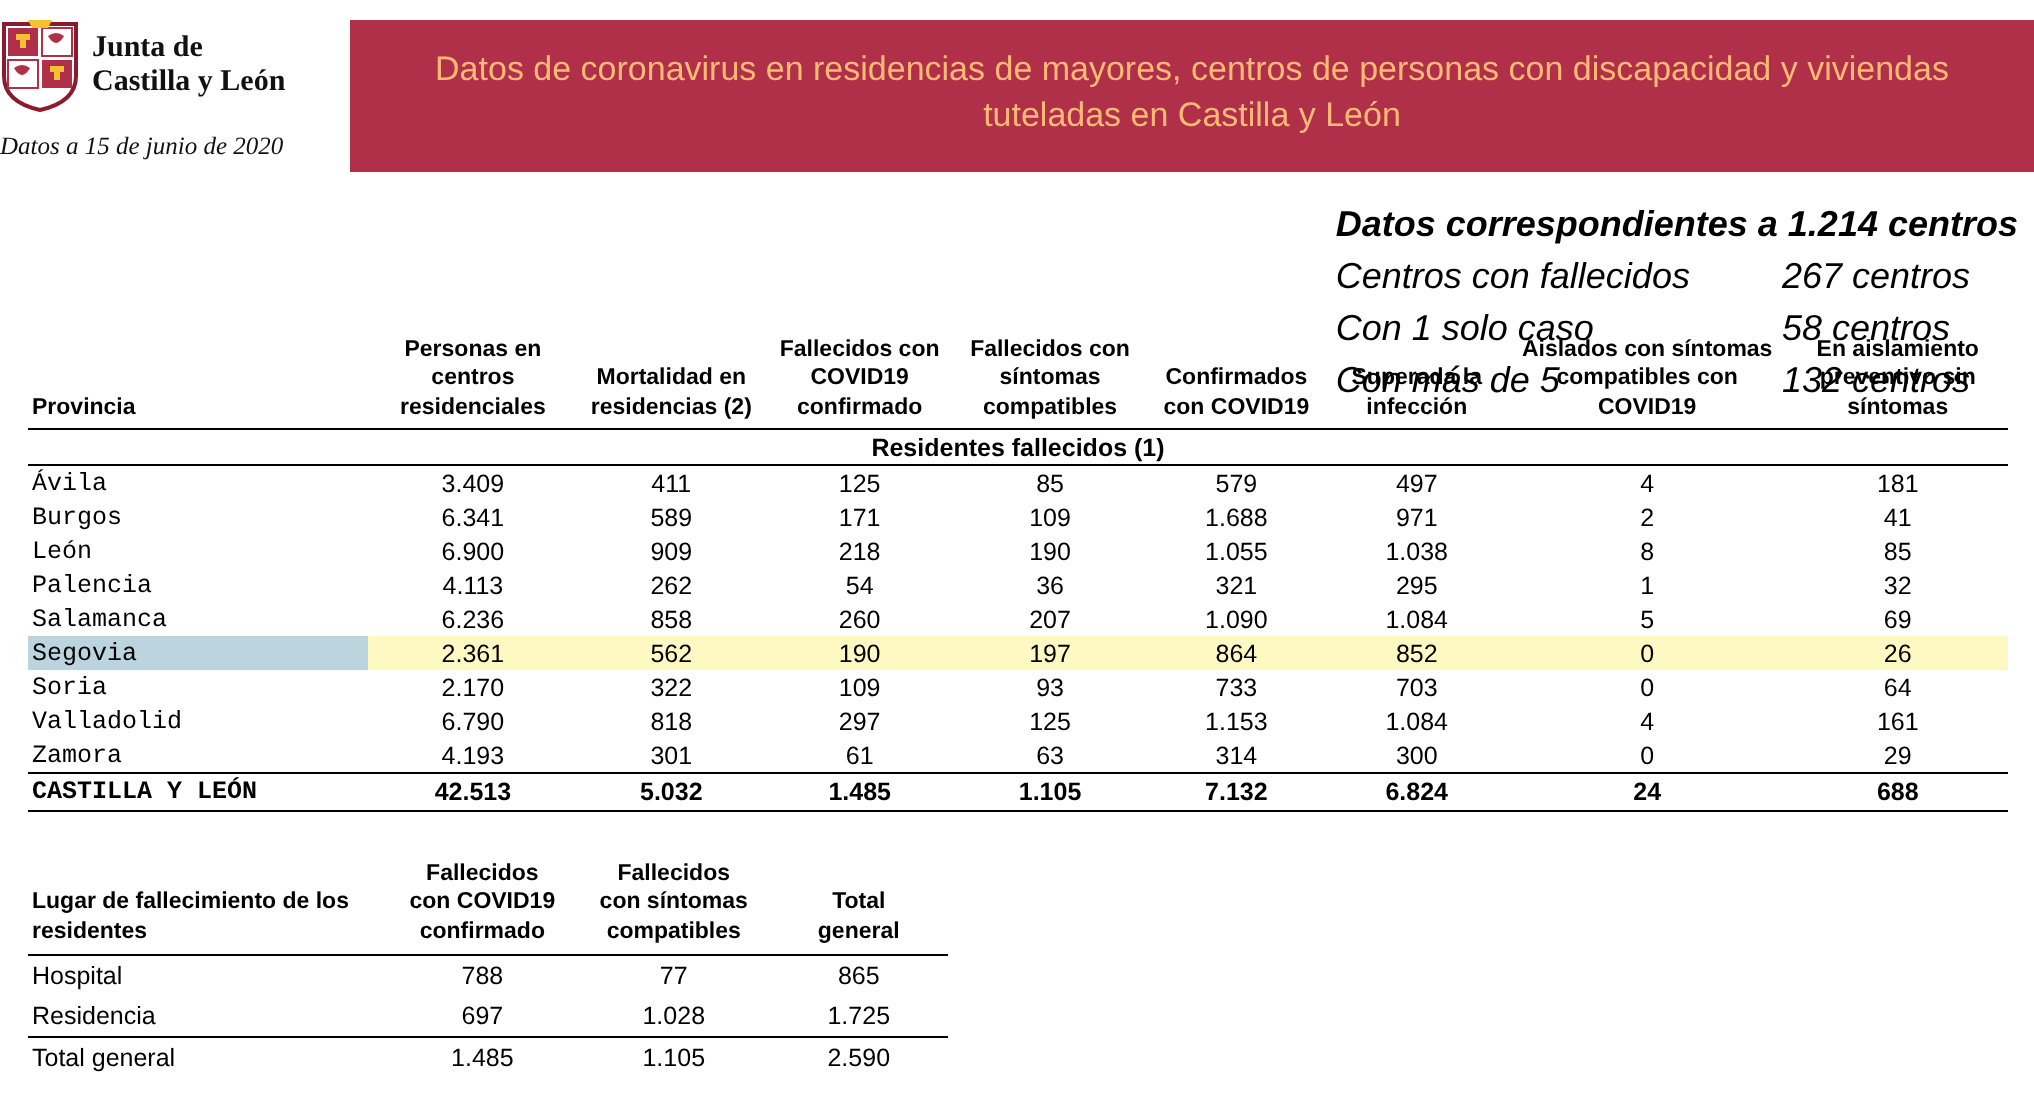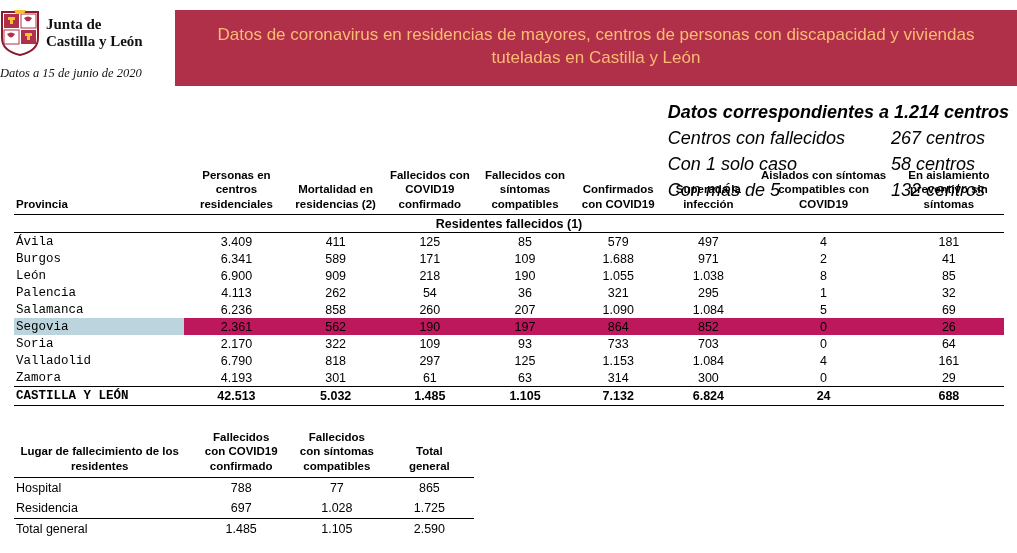--- a/index.html
+++ b/index.html
@@ -118,21 +118,21 @@
     padding-left:2px;
     font-family:Liberation Mono, monospace;
   }
   tr.total-row td{
     font-weight:bold;
     border-top:1.2px solid #000;
     border-bottom:1.6px solid #000;
     padding-top:2px;padding-bottom:2px;
   }
   .hl{background:#bcd4de;}
-  .hl-cell{background:#be185d;}
+  .hl-cell{background:#fef9c3;}
 
   
   .sec-wrap{
     position:absolute;
     top:430px;
     left:14px;
     width:460px;
   }
   table.sec{
     border-collapse:collapse;
@@ -140,21 +140,21 @@
   }
   table.sec th{
     font-weight:bold;
     font-size:11.5px;
     line-height:1.25;
     vertical-align:bottom;
     text-align:center;
     padding:0 10px 4px 10px;
   }
   table.sec th.lugar{
-    text-align:center;
+    text-align:left;
     padding-left:2px;
     width:170px;
   }
   table.sec tr.sec-hdr th{border-bottom:1.4px solid #000;}
   table.sec td{
     padding:3px 10px;
     text-align:center;
   }
   table.sec td.lugar{
     text-align:left;

